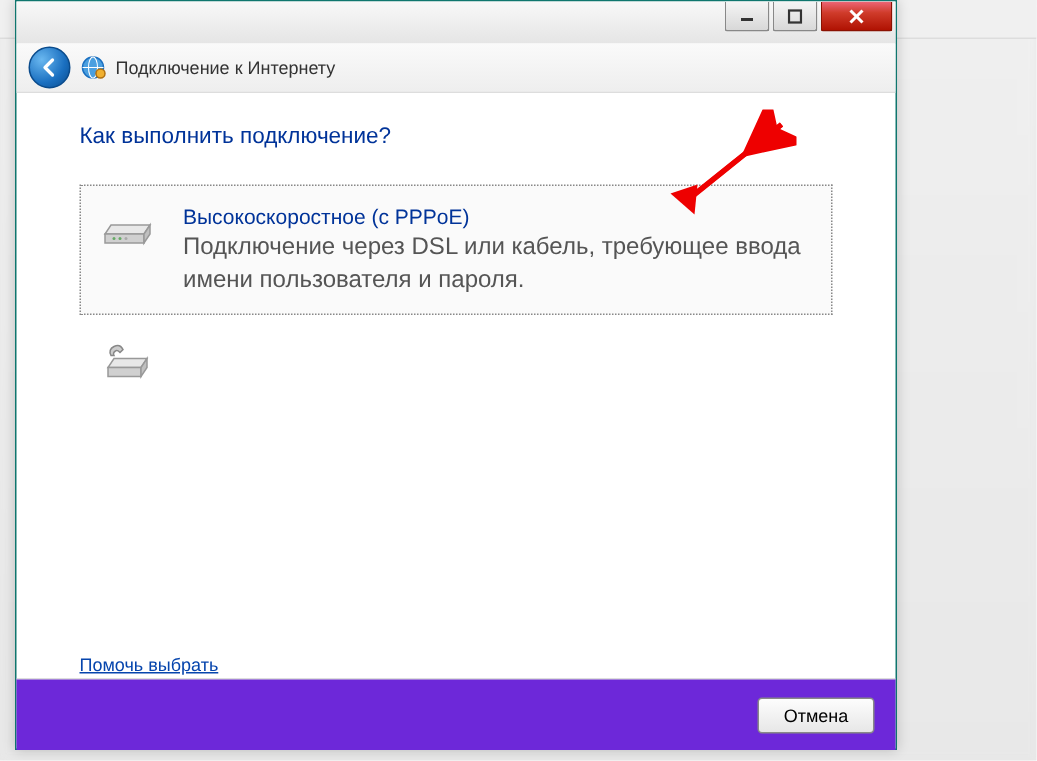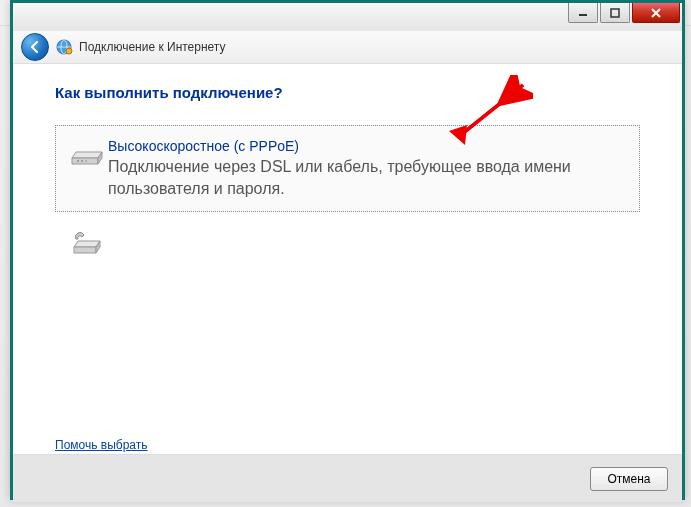--- a/index.html
+++ b/index.html
@@ -23,24 +23,24 @@
       position: absolute;
       top: 0; left: 0; right: 0;
       height: 26px;
       background: #f0f0f0;
       border-bottom: 1px solid #ddd;
     }
     .window {
       position: absolute;
       top: 0;
       left: 10px;
-      width: 675px;
+      width: 588px;
       height: 500px;
       background: #fff;
-      border: 3px solid #0f766e;
+      border: 1px solid #0f766e;
       box-shadow: 0 0 8px rgba(0,0,0,0.2);
     }
     .titlebar {
       height: 28px;
       background: linear-gradient(#f8f8f8, #e5e5e5);
       display: flex;
       justify-content: flex-end;
       align-items: flex-start;
       padding-right: 2px;
       padding-top: 0;
@@ -93,26 +93,26 @@
     }
     .content {
       padding: 20px 42px 0 42px;
       height: 390px;
       position: relative;
     }
     .heading {
       font-size: 15px;
       color: #003399;
       margin-bottom: 24px;
-      font-weight: bold;
+      font-weight: normal;
     }
     .option {
       padding: 12px 14px;
       display: flex;
-      gap: 4px;
+      gap: 20px;
       cursor: pointer;
       margin-bottom: 4px;
       border: 1px solid transparent;
     }
     .option.selected {
       border: 1px dotted #888;
       background: #fafafa;
     }
     .option-icon {
       width: 34px; height: 32px;
@@ -132,21 +132,21 @@
       position: absolute;
       left: 42px;
       bottom: 2px;
       font-size: 12px;
       color: #0645ad;
       text-decoration: underline;
       cursor: pointer;
     }
     .footer {
       border-top: 1px solid #ddd;
-      background: #e5e5e5;
+      background: #6d28d9;
       height: 48px;
       display: flex;
       justify-content: flex-end;
       align-items: center;
       padding: 0 14px;
     }
     .btn {
       min-width: 78px;
       height: 24px;
       padding: 0 12px;

